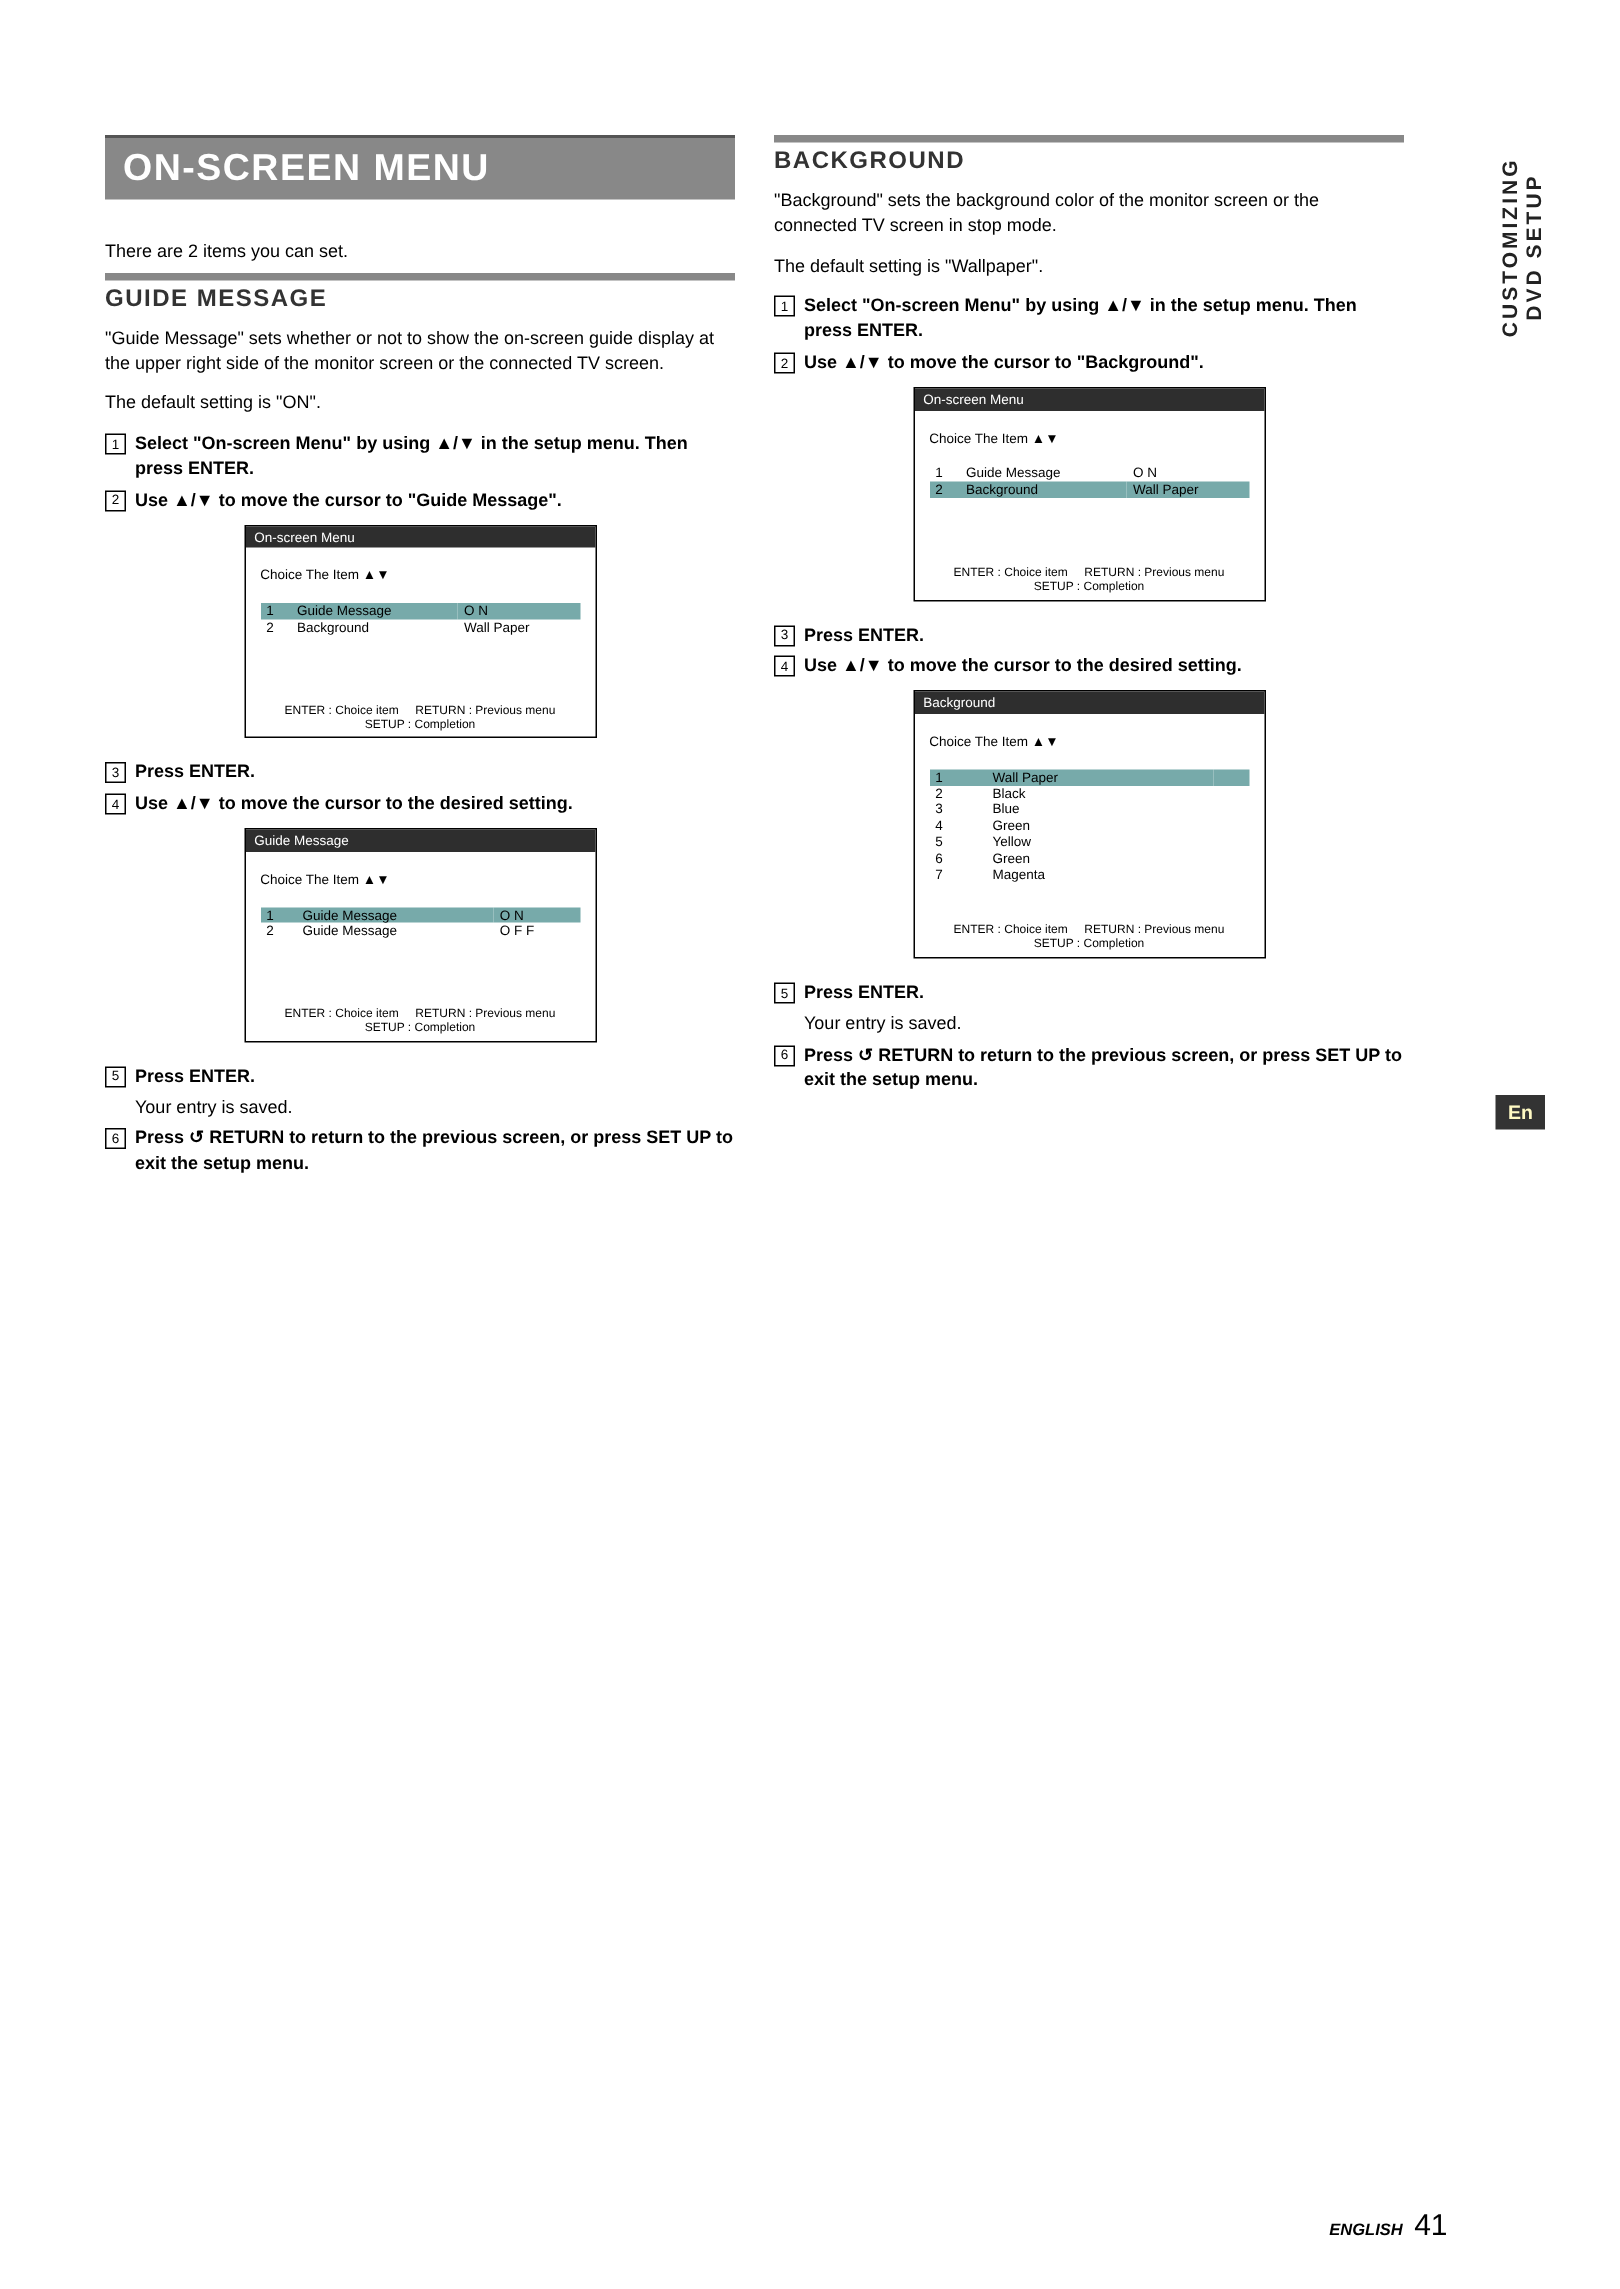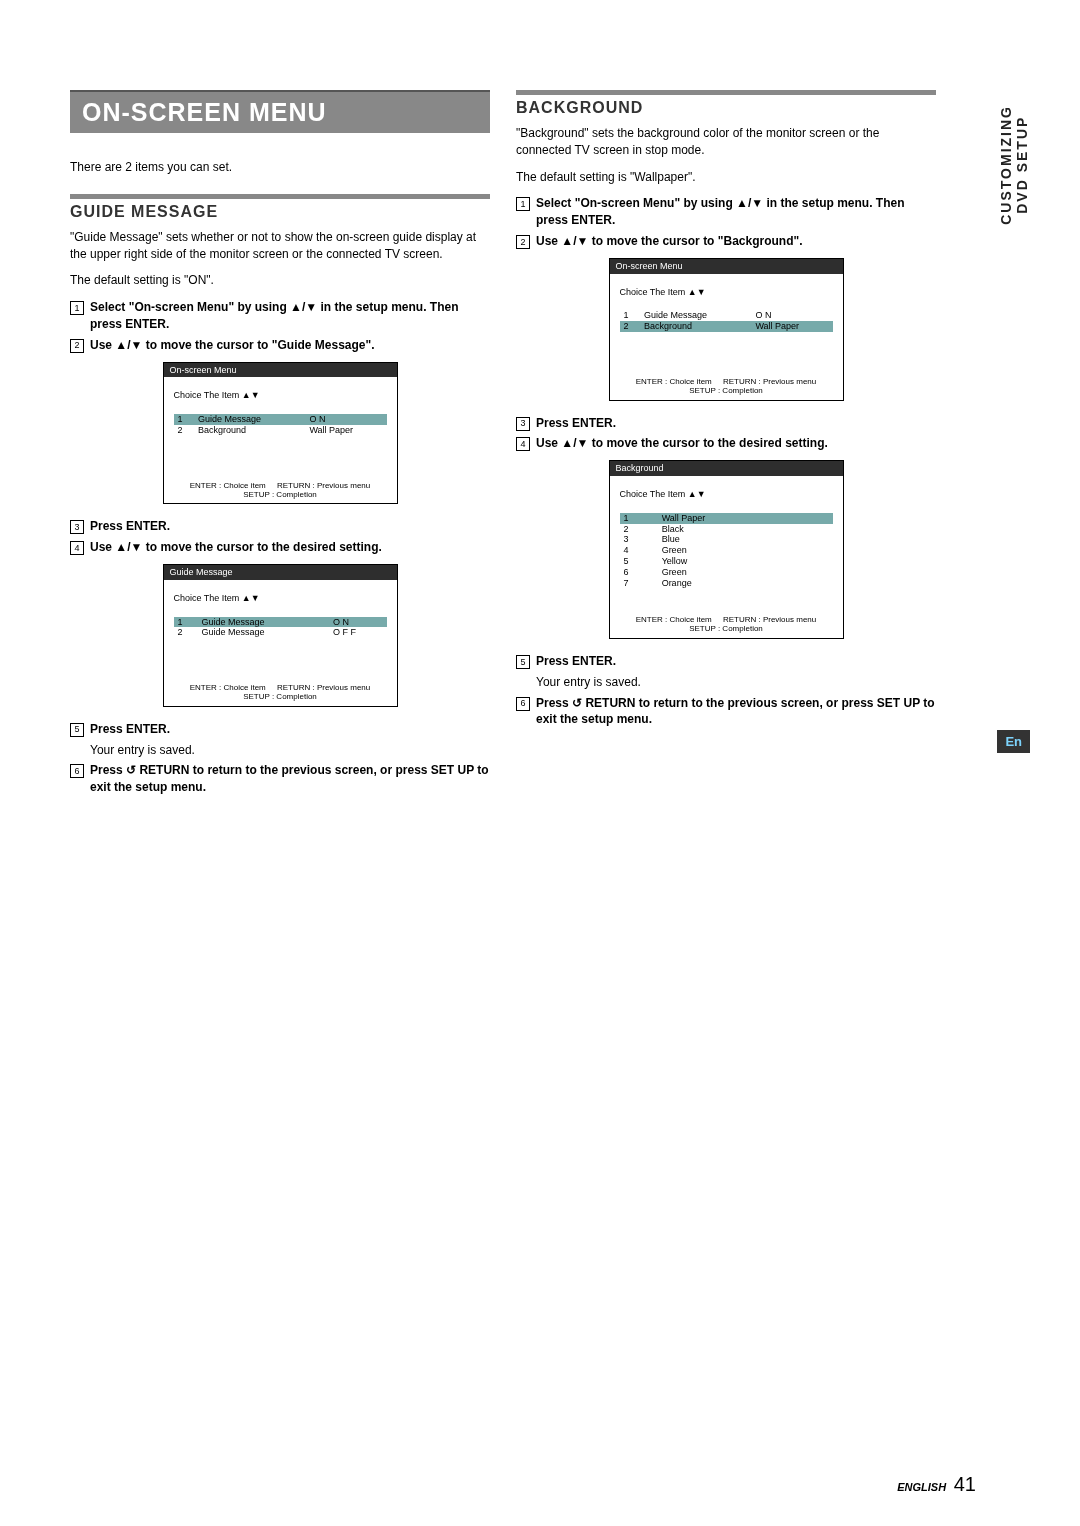--- a/index.html
+++ b/index.html
@@ -41,21 +41,21 @@
     font-size: 16px;
     font-weight: bold;
     color: #333;
     border-top: 5px solid #888;
     padding-top: 4px;
     margin: 0 0 8px 0;
     letter-spacing: 1px;
   }
   .intro {
     font-size: 12px;
-    margin-bottom: 18px;
+    margin-bottom: 6px;
     line-height: 1.4;
   }
   .desc {
     font-size: 12px;
     line-height: 1.4;
     margin-bottom: 10px;
   }
   .step {
     display: flex;
     align-items: flex-start;
@@ -124,29 +124,29 @@
     letter-spacing: 2px;
     color: #222;
     line-height: 1.15;
     text-align: center;
   }
   .en-badge {
     position: absolute;
     right: 50px;
     top: 730px;
     background: #333;
-    color: #7dd3fc;
+    color: #fef9c3;
     font-size: 13px;
     font-weight: bold;
     padding: 4px 8px;
   }
   .footer {
     position: absolute;
     bottom: 30px;
-    right: 104px;
+    right: 115px;
     font-size: 13px;
     margin-top: 20px;
   }
   .footer .eng {
     font-style: italic;
     font-weight: bold;
     font-size: 11px;
     margin-right: 4px;
   }
   .footer .pnum {
@@ -330,21 +330,21 @@
                 <td>Yellow</td>
                 <td></td>
               </tr>
           <tr>
                 <td>6</td>
                 <td>Green</td>
                 <td></td>
               </tr>
           <tr>
                 <td>7</td>
-                <td>Orange</td>
+                <td>Magenta</td>
                 <td></td>
               </tr>
         </tbody>
           </table>
         <div class="spacer-sm"></div>
         <div class="osd-foot">
           <span>ENTER : Choice  item</span>&nbsp;&nbsp;&nbsp;&nbsp;&nbsp;<span>RETURN : Previous menu</span><br>
           <span>SETUP : Completion</span>
         </div>
       </div>

